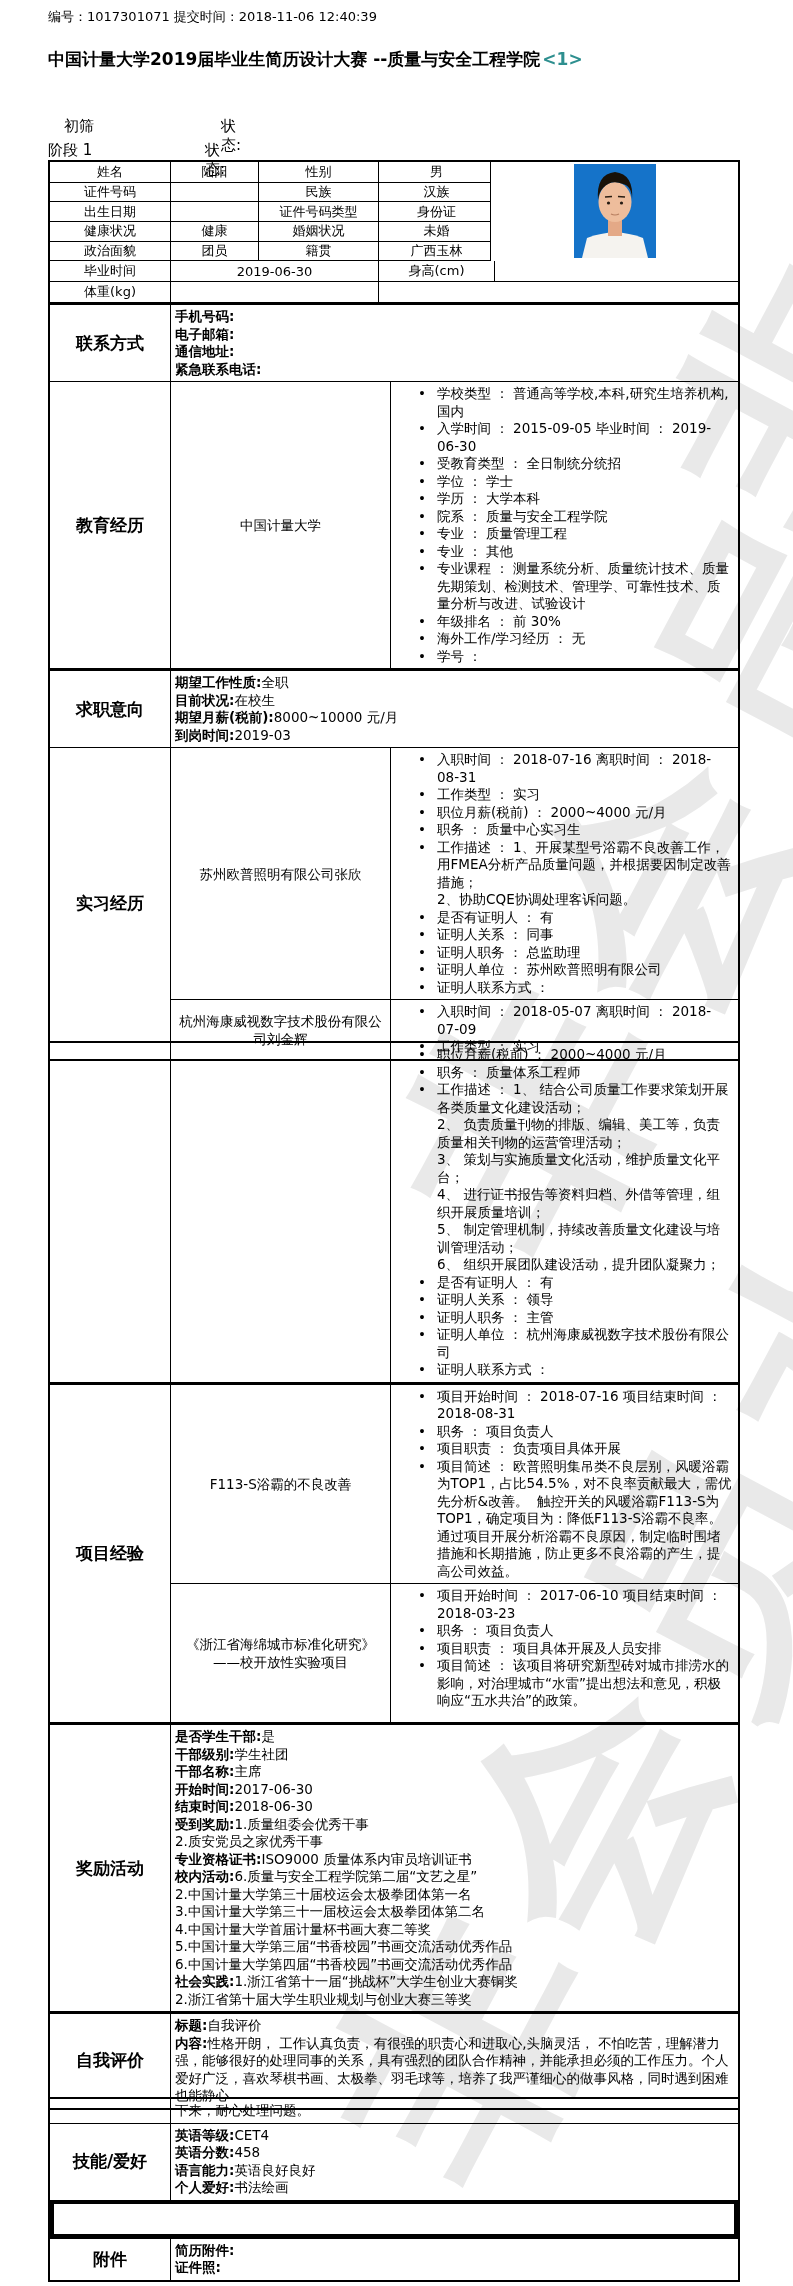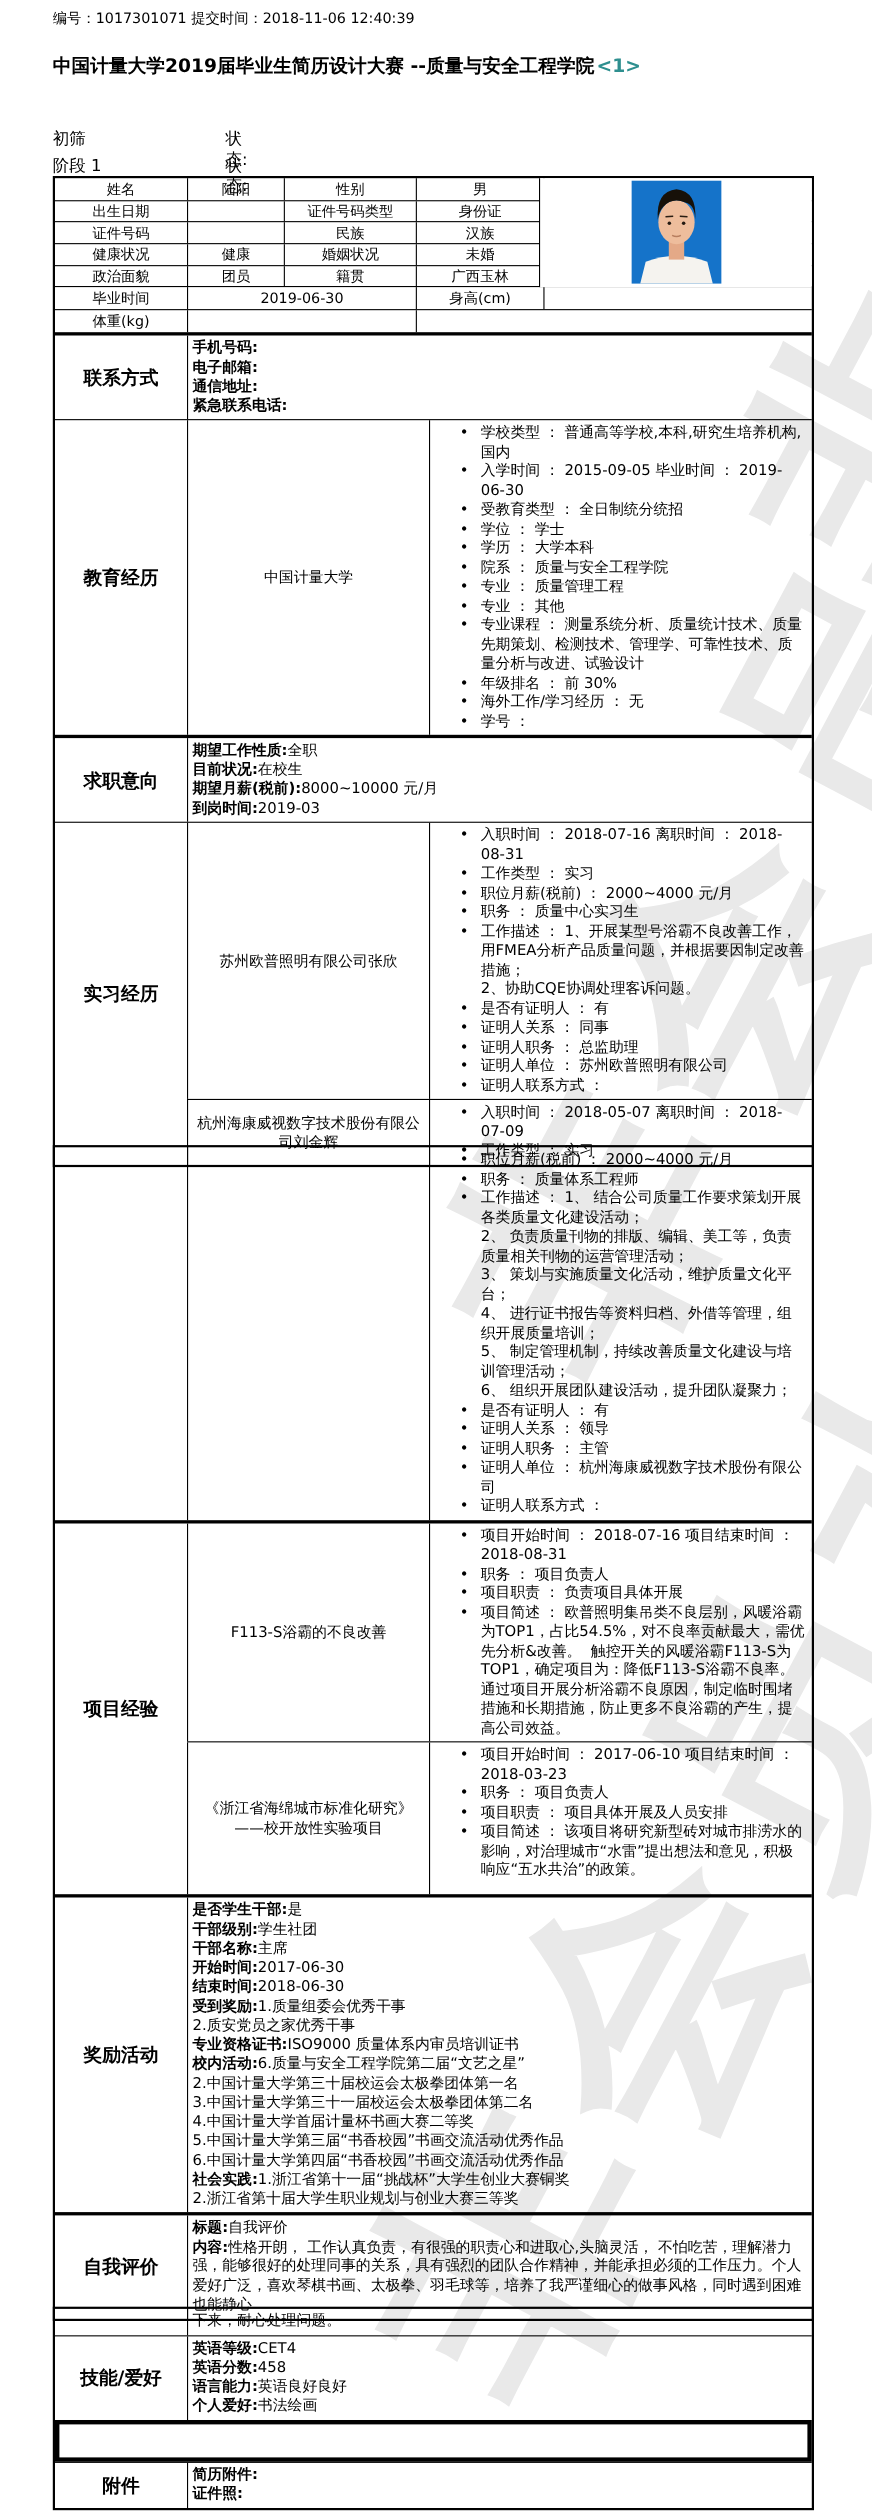--- a/index.html
+++ b/index.html
@@ -72,51 +72,51 @@
 <div class="page">
 
   <div class="wm" style="left:600px;top:430px;">非会员水印</div>
   <div class="wm" style="left:330px;top:1150px;">非会员水印</div>
   <div class="wm" style="left:260px;top:2080px;">非会员水印</div>
 
   <div class="hdr-meta">编号：1017301071 提交时间：2018-11-06 12:40:39</div>
   <div class="hdr-title">
     <span>中国计量大学2019届毕业生简历设计大赛 --质量与安全工程学院</span><span class="sfx">&lt;1&gt;</span>
   </div>
-  <div class="scr" style="top:117px;">
+  <div class="scr" style="top:117px;margin-left:16px;">
     <span>初筛</span>
     <span class="st">状态:</span>
   </div>
   <div class="scr" style="top:141px;">
     <span>阶段 1</span>
     <span class="st">状态:</span>
   </div>
 
   <div class="tbl" style="top:160px;">
 
     <div class="grid">
       <div class="brow first">
         <div class="gc c1">姓名</div>
         <div class="gc c2">陆阳</div>
         <div class="gc c3">性别</div>
         <div class="gc c4">男</div>
         <div class="gc c5"></div>
       </div>
       <div class="brow">
+        <div class="gc c1">证件号码</div>
+        <div class="gc c2"></div>
+        <div class="gc c3">民族</div>
+        <div class="gc c4">汉族</div>
+        <div class="gc c5"></div>
+      </div>
+      <div class="brow">
         <div class="gc c1">出生日期</div>
         <div class="gc c2"></div>
         <div class="gc c3">证件号码类型</div>
         <div class="gc c4">身份证</div>
-        <div class="gc c5"></div>
-      </div>
-      <div class="brow">
-        <div class="gc c1">证件号码</div>
-        <div class="gc c2"></div>
-        <div class="gc c3">民族</div>
-        <div class="gc c4">汉族</div>
         <div class="gc c5"></div>
       </div>
       <div class="brow">
         <div class="gc c1">健康状况</div>
         <div class="gc c2">健康</div>
         <div class="gc c3">婚姻状况</div>
         <div class="gc c4">未婚</div>
         <div class="gc c5"></div>
       </div>
       <div class="brow">

